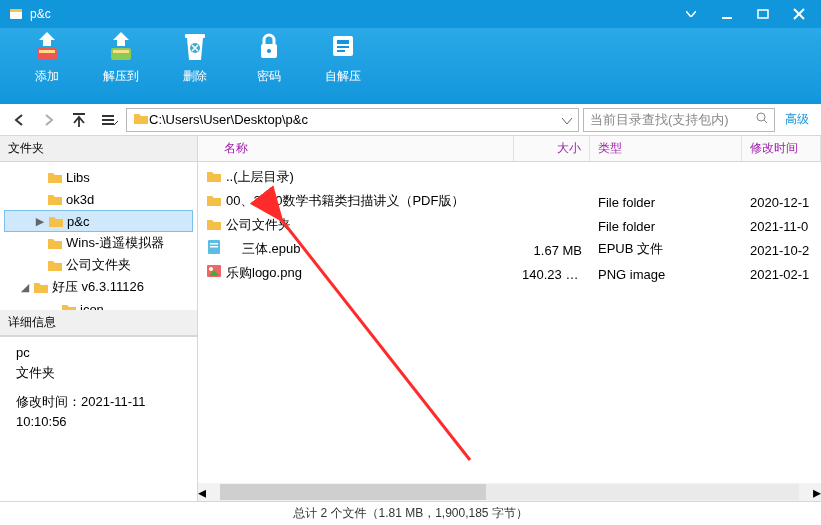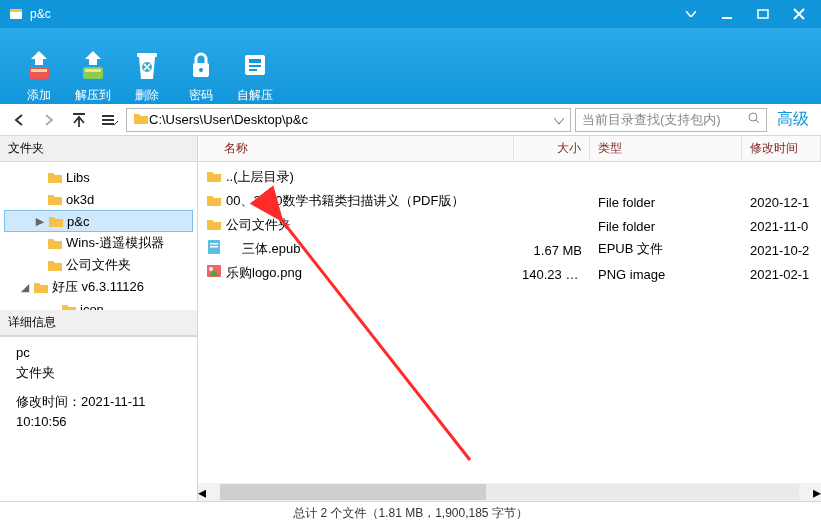--- a/index.html
+++ b/index.html
@@ -3,40 +3,40 @@
 <meta charset="utf-8">
 <style>
 * { box-sizing: border-box; margin: 0; padding: 0; font-family: "Microsoft YaHei", sans-serif; }
 body { width: 821px; height: 525px; overflow: hidden; background: #fff; position: relative; }
 .win { display: flex; flex-direction: column; height: 100%; }
 .titlebar { height: 28px; background: #1296db; display: flex; align-items: center; padding: 0 8px; color: #fff; font-size: 12px; }
 .titlebar .app-icon { width: 16px; height: 16px; margin-right: 6px; display:inline-flex;align-items:center;justify-content:center;}
 .titlebar .title { flex: 1; }
 .titlebar .winbtns { display: flex; gap: 8px; }
 .titlebar .winbtn { width: 28px; height: 20px; display: flex; align-items: center; justify-content: center; cursor: pointer; }
-.ribbon { height: 76px; background: linear-gradient(#2ba9e8,#1296db); display: flex; align-items: flex-end; padding: 0 12px; }
+.ribbon { height: 76px; background: linear-gradient(#2ba9e8,#1296db); display: flex; align-items: flex-start; padding: 0 20px; gap: 20px; }
 .ribbon .tool { display: flex; flex-direction: column; align-items: center; color: #fff; font-size: 12px; width: 54px; cursor:pointer;}
 .ribbon .tool .ticon { width: 36px; height: 36px; margin-bottom: 4px; display:flex;align-items:center;justify-content:center;}
 .navrow { height: 32px; display: flex; align-items: center; border-bottom: 1px solid #d7d7d7; padding: 0 6px; gap: 4px; font-size: 13px;}
 .navrow .navbtn { width: 26px; height: 24px; display:flex;align-items:center;justify-content:center; cursor:pointer; color:#555;}
 .navrow .pathbox { flex: 1; height: 24px; border: 1px solid #b8b8b8; display: flex; align-items: center; padding: 0 6px; background:#fff;}
 .navrow .searchbox { width: 192px; height: 24px; border: 1px solid #b8b8b8; display: flex; align-items: center; padding: 0 6px; color:#888;}
-.navrow .adv { color:#1296db; font-size:16px; padding: 0 6px;cursor:pointer;}
+.navrow .adv { color:#1296db; font-size:12px; padding: 0 6px;cursor:pointer;}
 .body { flex:1; display:flex; min-height:0;}
 .left { width: 198px; border-right: 1px solid #d7d7d7; display:flex; flex-direction:column;}
 .left .panelhdr { height: 26px; background:#f0f0f0; border-bottom:1px solid #d7d7d7; font-size:12px; padding:0 8px; display:flex;align-items:center;}
 .left .tree { flex:0 0 auto; padding: 4px 4px; font-size: 13px; height: 148px; overflow:hidden;}
 .left .tree .node { display:flex; align-items:center; height: 22px; cursor:pointer; white-space:nowrap;}
 .left .tree .twisty { width:14px; text-align:center; color:#666; font-size:11px;}
 .left .tree .ficon { width:18px; height:16px; margin-right:2px; display:inline-flex;align-items:center;justify-content:center;}
 .left .tree .lbl {}
 .left .tree .sel { background:#cfe8fb; border:1px solid #7cc0ee;}
 .left .details { border-top:1px solid #d7d7d7; flex:1; padding:6px 16px; font-size:13px; line-height:1.5;}
 .right { flex:1; display:flex; flex-direction:column; min-width:0;}
-.cols { height:26px; display:flex; border-bottom:1px solid #d7d7d7; font-size:12px; color:#7f1d1d; background:#fafafa;}
+.cols { height:26px; display:flex; border-bottom:1px solid #d7d7d7; font-size:12px; color:#a21caf; background:#fafafa;}
 .cols .c { border-right:1px solid #e2e2e2; padding:0 8px; display:flex;align-items:center;}
 .c-name{flex:0 0 316px;} .c-size{flex:0 0 76px;justify-content:flex-end;} .c-type{flex:0 0 152px;} .c-date{flex:1;}
 .filelist { flex:1; font-size:13px; overflow:hidden; position:relative;}
 .filelist .row { display:flex; height:24px; align-items:flex-end; cursor:pointer;}
 .filelist .row .cell{padding:0 8px;white-space:nowrap;overflow:hidden;text-overflow:ellipsis;}
 .hscroll { height:18px; background:#f2f2f2; display:flex;align-items:center;}
 .hscroll .track{flex:1;height:16px;background:#eaeaea;margin:0 14px;position:relative;}
 .hscroll .thumb{position:absolute;left:0;top:0;height:100%;width:46%;background:#cfcfcf;}
 .status { height:24px; border-top:1px solid #d7d7d7; font-size:12px; display:flex;align-items:center;justify-content:center; color:#333;}
 .folder-svg{fill:#f4c048;}

